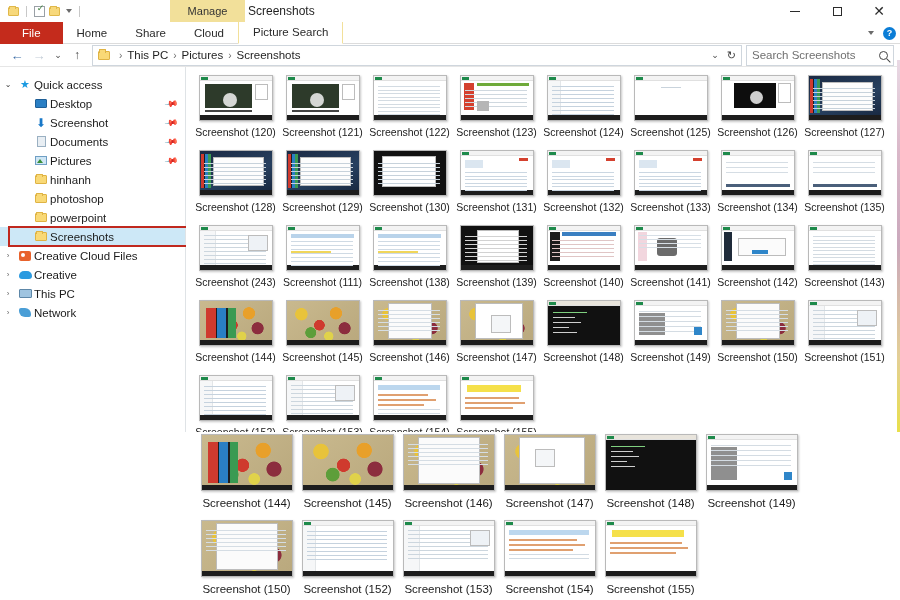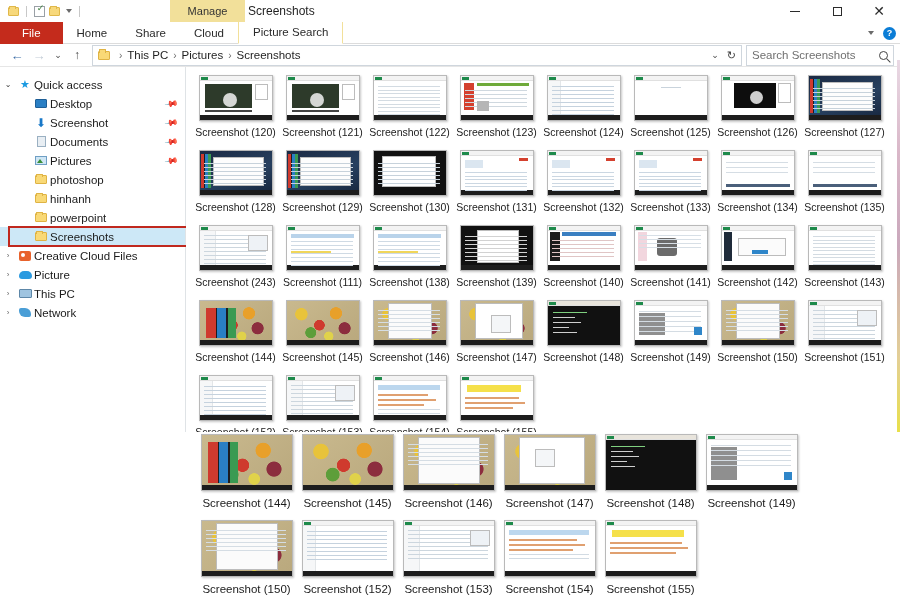--- a/index.html
+++ b/index.html
@@ -364,28 +364,28 @@
                 <span class="ic-pic"></span>
               </span>
               <span class="lbl">Pictures</span>
               <span class="pin">📌</span>
             </div>
             <div class="navitem indent1">
               <span class="chev"></span>
               <span class="nic">
                 <span class="ic-folder"></span>
               </span>
-              <span class="lbl">photoshop</span>
+              <span class="lbl">hinhanh</span>
             </div>
             <div class="navitem indent1">
               <span class="chev"></span>
               <span class="nic">
                 <span class="ic-folder"></span>
               </span>
-              <span class="lbl">hinhanh</span>
+              <span class="lbl">photoshop</span>
             </div>
             <div class="navitem indent1">
               <span class="chev"></span>
               <span class="nic">
                 <span class="ic-folder"></span>
               </span>
               <span class="lbl">powerpoint</span>
             </div>
             <div class="navitem indent1 sel">
               <span class="chev"></span>
@@ -399,21 +399,21 @@
               <span class="nic">
                 <span class="ic-cc"></span>
               </span>
               <span class="lbl">Creative Cloud Files</span>
             </div>
             <div class="navitem">
               <span class="chev">›</span>
               <span class="nic">
                 <span class="ic-cloud"></span>
               </span>
-              <span class="lbl">Picture</span>
+              <span class="lbl">Creative</span>
             </div>
             <div class="navitem">
               <span class="chev">›</span>
               <span class="nic">
                 <span class="ic-pc"></span>
               </span>
               <span class="lbl">This PC</span>
             </div>
             <div class="navitem">
               <span class="chev">›</span>

